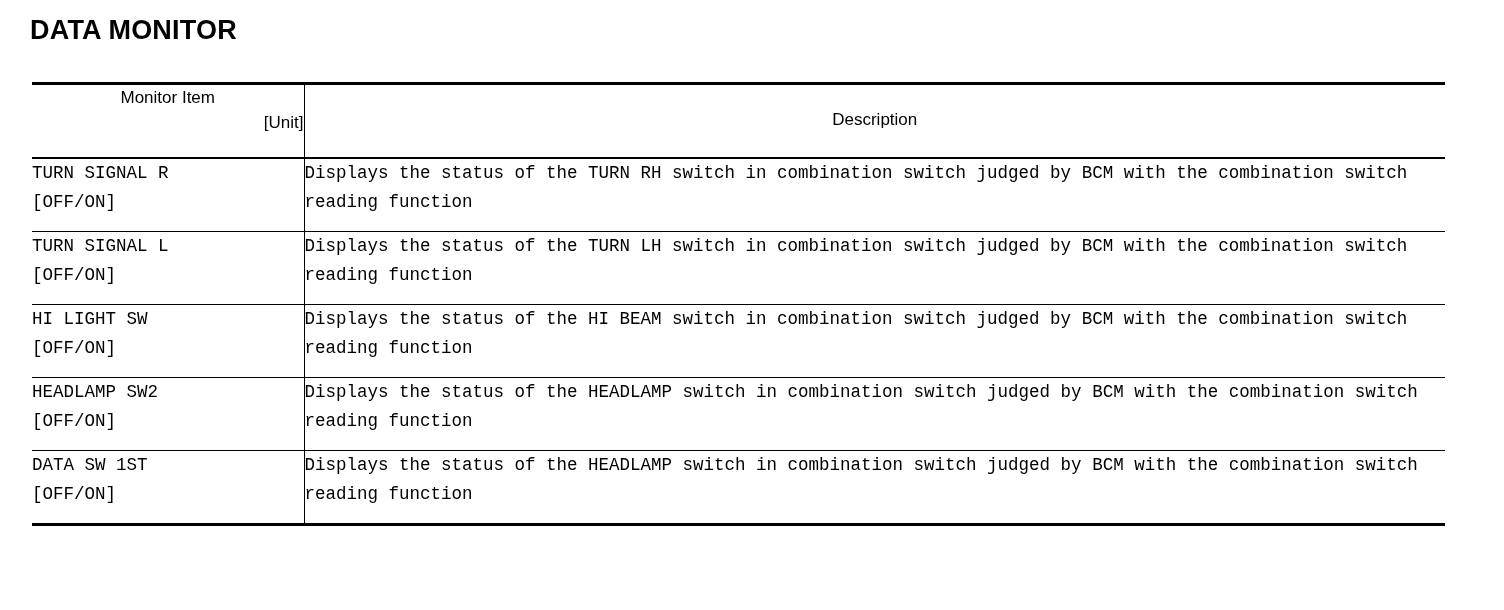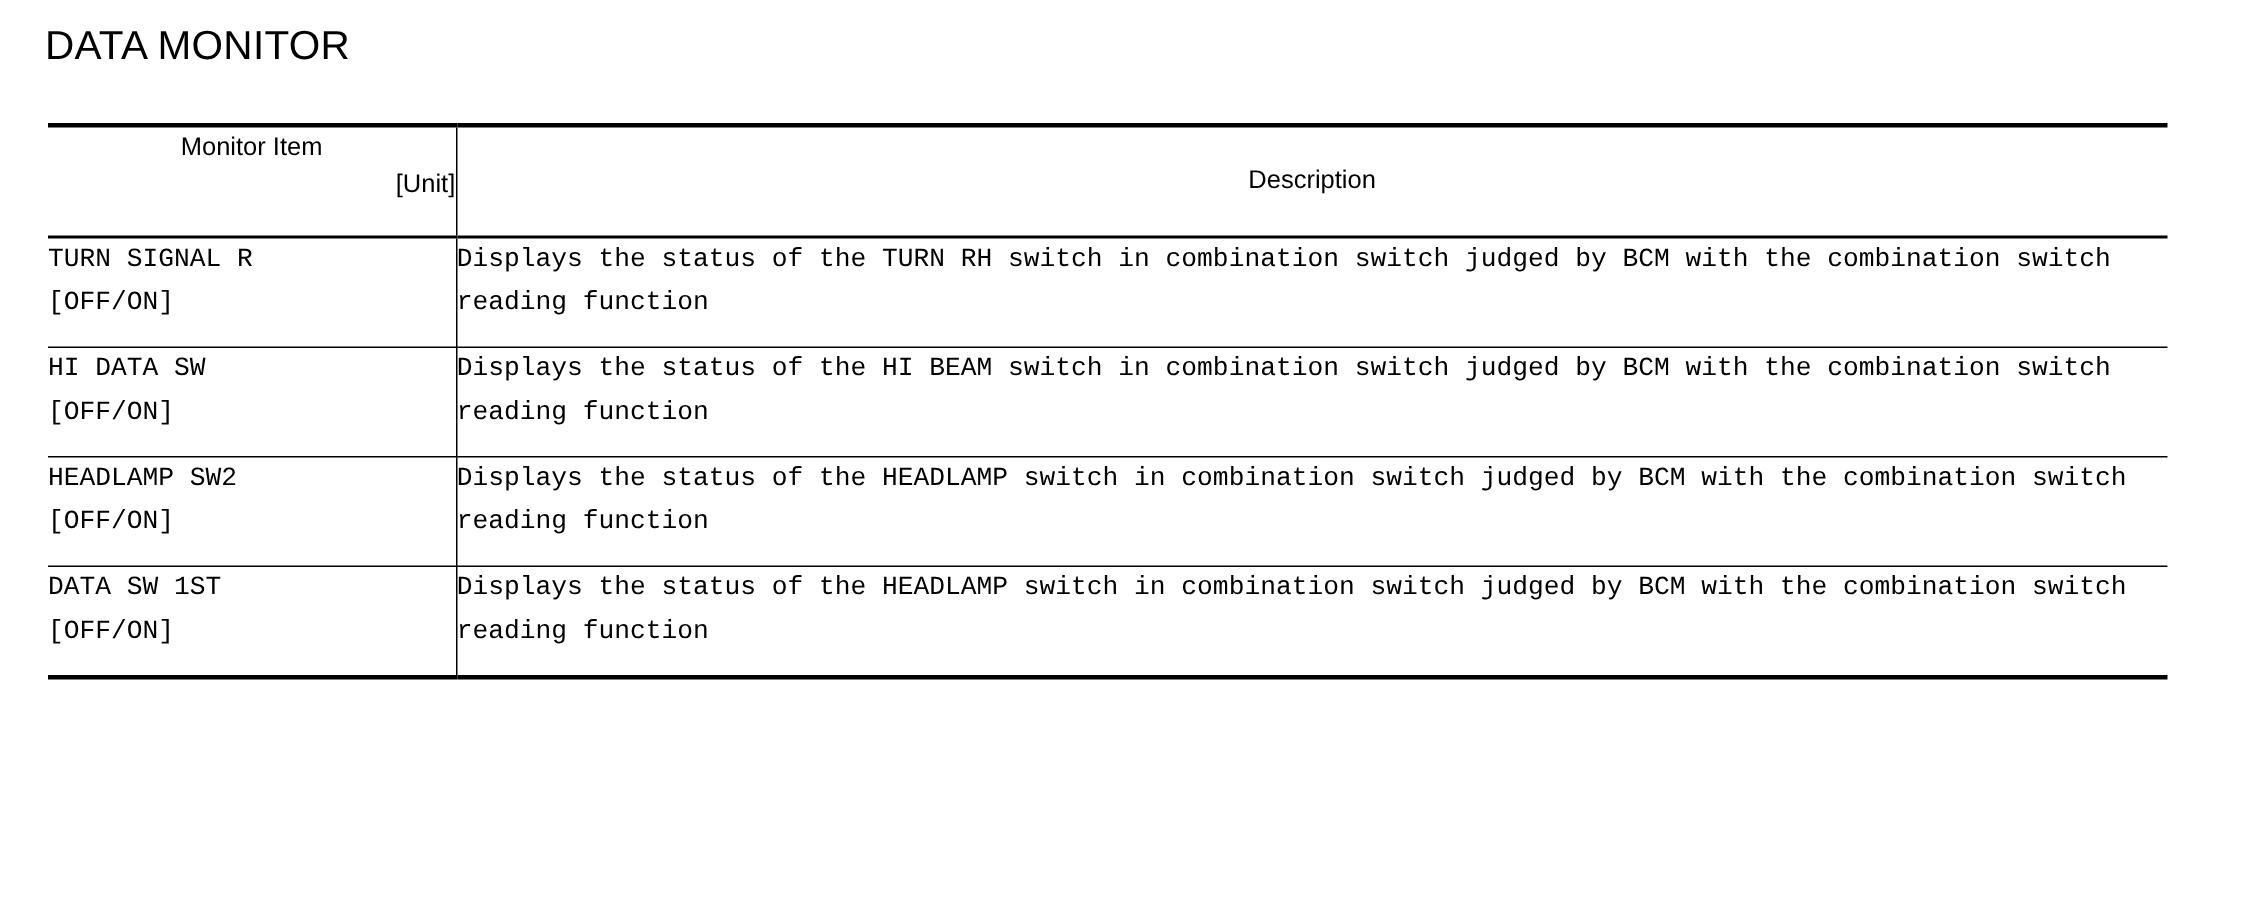--- a/index.html
+++ b/index.html
@@ -19,21 +19,21 @@
     position: relative;
     width: 1504px;
     height: 610px;
   }
   .page-title {
     position: absolute;
     left: 30px;
     top: 14px;
     font-size: 27px;
     line-height: 32px;
-    font-weight: 400;
+    font-weight: 700;
     letter-spacing: 0.2px;
     white-space: nowrap;
   }
   .monitor-table {
     position: absolute;
     left: 32px;
     top: 82px;
     width: 1413px;
     border-collapse: collapse;
     table-layout: fixed;
@@ -126,24 +126,33 @@
       <tr class="data-row">
         <td class="cell-item">
           <span>TURN SIGNAL R</span>
           <span class="unit">[OFF/ON]</span>
         </td>
         <td class="cell-desc">
           <span class="desc-text">Displays the status of the TURN RH switch in combination switch judged by BCM with the combination switch reading function</span>
         </td>
       </tr>
 
+      <tr class="data-row">
+        <td class="cell-item">
+          <span>TURN SIGNAL L</span>
+          <span class="unit">[OFF/ON]</span>
+        </td>
+        <td class="cell-desc">
+          <span class="desc-text">Displays the status of the TURN LH switch in combination switch judged by BCM with the combination switch reading function</span>
+        </td>
+      </tr>
 
       <tr class="data-row">
         <td class="cell-item">
-          <span>HI DATA SW</span>
+          <span>HI LIGHT SW</span>
           <span class="unit">[OFF/ON]</span>
         </td>
         <td class="cell-desc">
           <span class="desc-text">Displays the status of the HI BEAM switch in combination switch judged by BCM with the combination switch reading function</span>
         </td>
       </tr>
 
 
       <tr class="data-row">
         <td class="cell-item">

